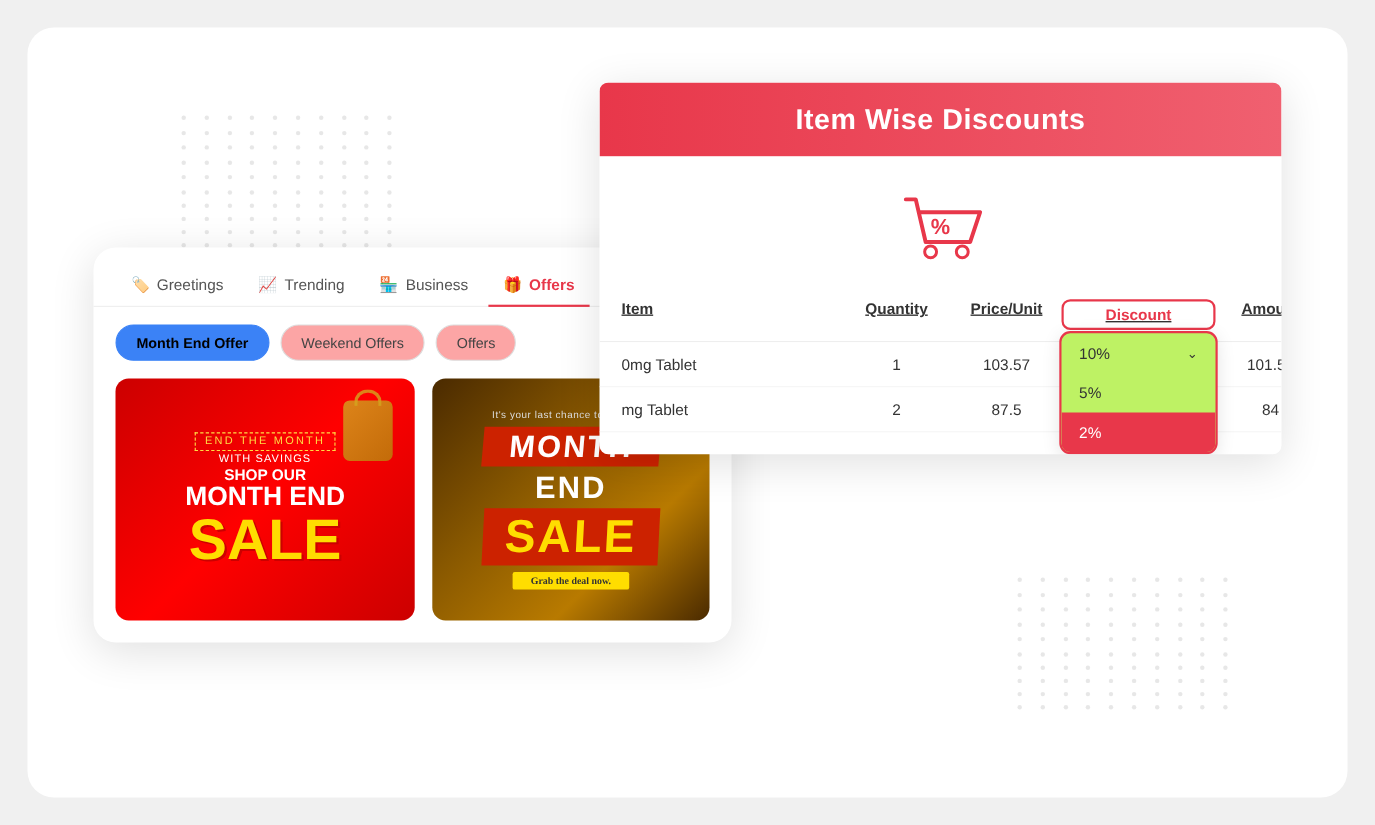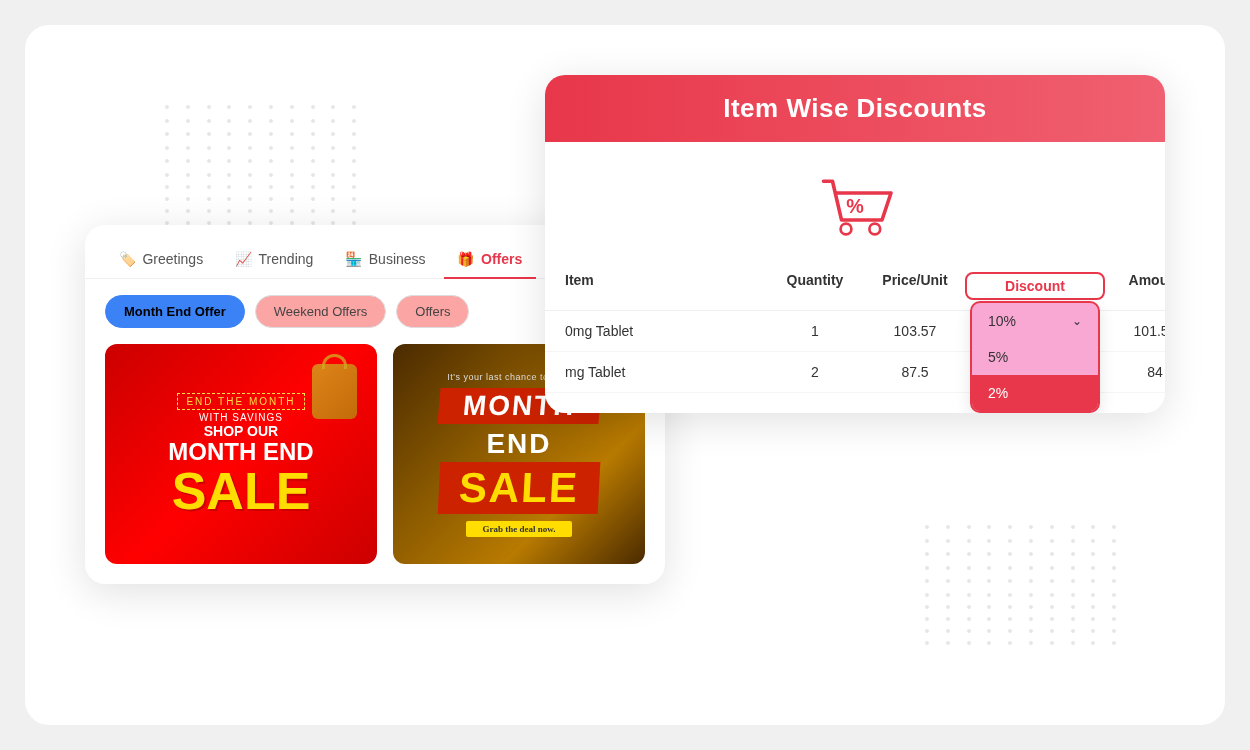--- a/index.html
+++ b/index.html
@@ -160,21 +160,21 @@
       position: relative;
     }
 
     
     .discounts-card {
       position: absolute;
       top: 50px;
       right: 60px;
       width: 620px;
       background: white;
-      border-radius: 20px;
+      border-radius: 8px;
       box-shadow: 0 8px 40px rgba(0,0,0,0.12);
       overflow: hidden;
       z-index: 10;
     }
 
     .discounts-header {
       background: linear-gradient(90deg, #e8374a, #f06070);
       padding: 18px 30px;
       text-align: center;
     }
@@ -199,20 +199,21 @@
 
     .table-area {
       padding: 0 0 20px 0;
     }
 
     .table-header-row {
       display: grid;
       grid-template-columns: 200px 100px 100px 140px 100px;
       padding: 10px 20px;
       border-bottom: 1px solid #eee;
+      text-decoration: underline;
     }
 
     .th {
       font-size: 14px;
       font-weight: 600;
       color: #333;
       text-align: center;
     }
 
     .th:first-child { text-align: left; }
@@ -239,22 +240,22 @@
 
     .discount-cell {
       position: relative;
     }
 
     .discount-dropdown {
       position: absolute;
       top: -30px;
       left: 50%;
       transform: translateX(-50%);
-      width: 130px;
-      background: #f9a8d4;
+      width: 144px;
+      background: #bef264;
       border: 2px solid #e8374a;
       border-radius: 10px;
       overflow: hidden;
       z-index: 20;
       box-shadow: 0 4px 16px rgba(0,0,0,0.1);
     }
 
     .discount-option {
       padding: 10px 16px;
       font-size: 14px;

